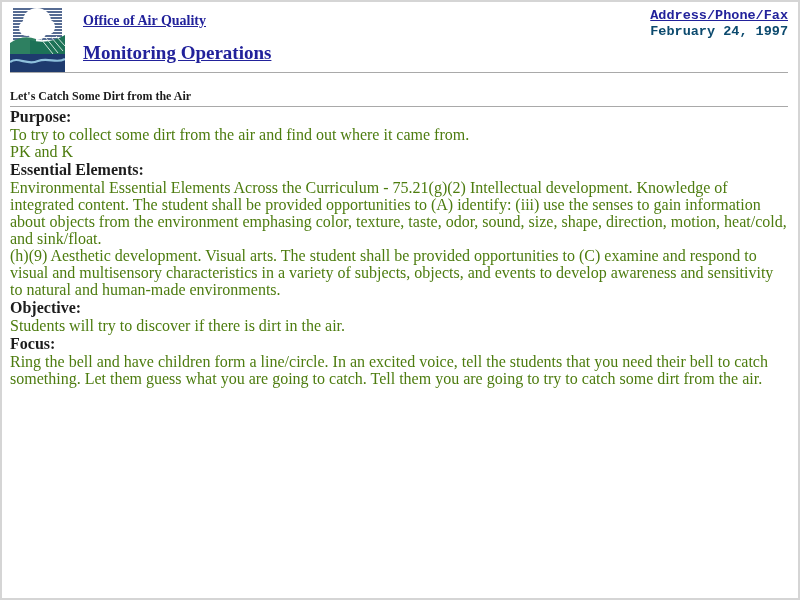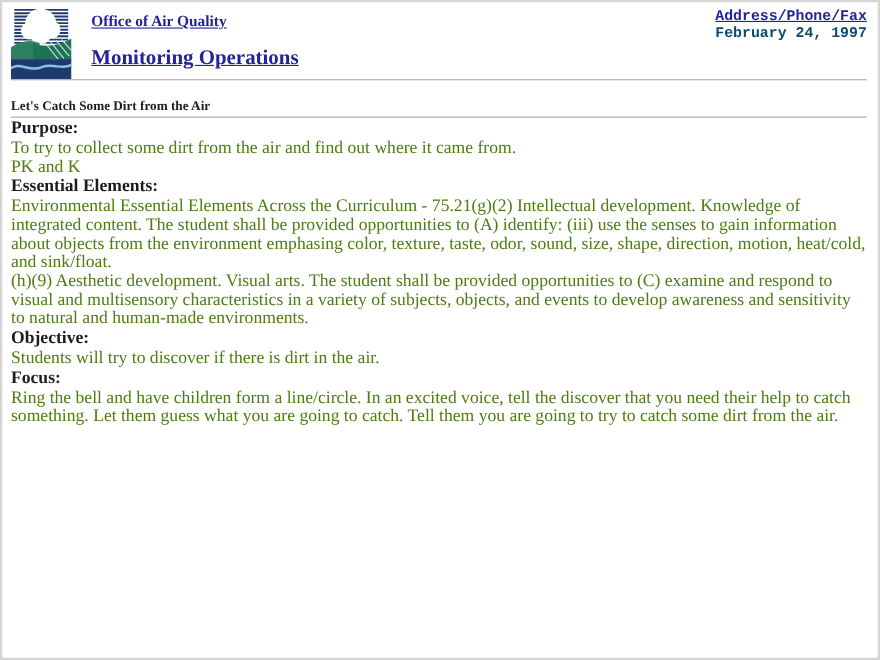--- a/index.html
+++ b/index.html
@@ -109,15 +109,15 @@
   <p class="body mt10">PK and K</p>
 
   <h2 class="sec mt16">Essential Elements:</h2>
   <p class="body mt13">Environmental Essential Elements Across the Curriculum - 75.21(g)(2) Intellectual development. Knowledge of integrated content. The student shall be provided opportunities to (A) identify: (iii) use the senses to gain information about objects from the environment emphasing color, texture, taste, odor, sound, size, shape, direction, motion, heat/cold, and sink/float.</p>
   <p class="body mt10">(h)(9) Aesthetic development. Visual arts. The student shall be provided opportunities to (C) examine and respond to visual and multisensory characteristics in a variety of subjects, objects, and events to develop awareness and sensitivity to natural and human-made environments.</p>
 
   <h2 class="sec mt9">Objective:</h2>
   <p class="body mt11">Students will try to discover if there is dirt in the air.</p>
 
   <h2 class="sec mt14">Focus:</h2>
-  <p class="body mt11">Ring the bell and have children form a line/circle. In an excited voice, tell the discover that you need their help to catch something. Let them guess what you are going to catch. Tell them you are going to try to catch some dirt from the air.</p>
+  <p class="body mt11">Ring the bell and have children form a line/circle. In an excited voice, tell the students that you need their bell to catch something. Let them guess what you are going to catch. Tell them you are going to try to catch some dirt from the air.</p>
 
 </div>
 
 </body></html>

